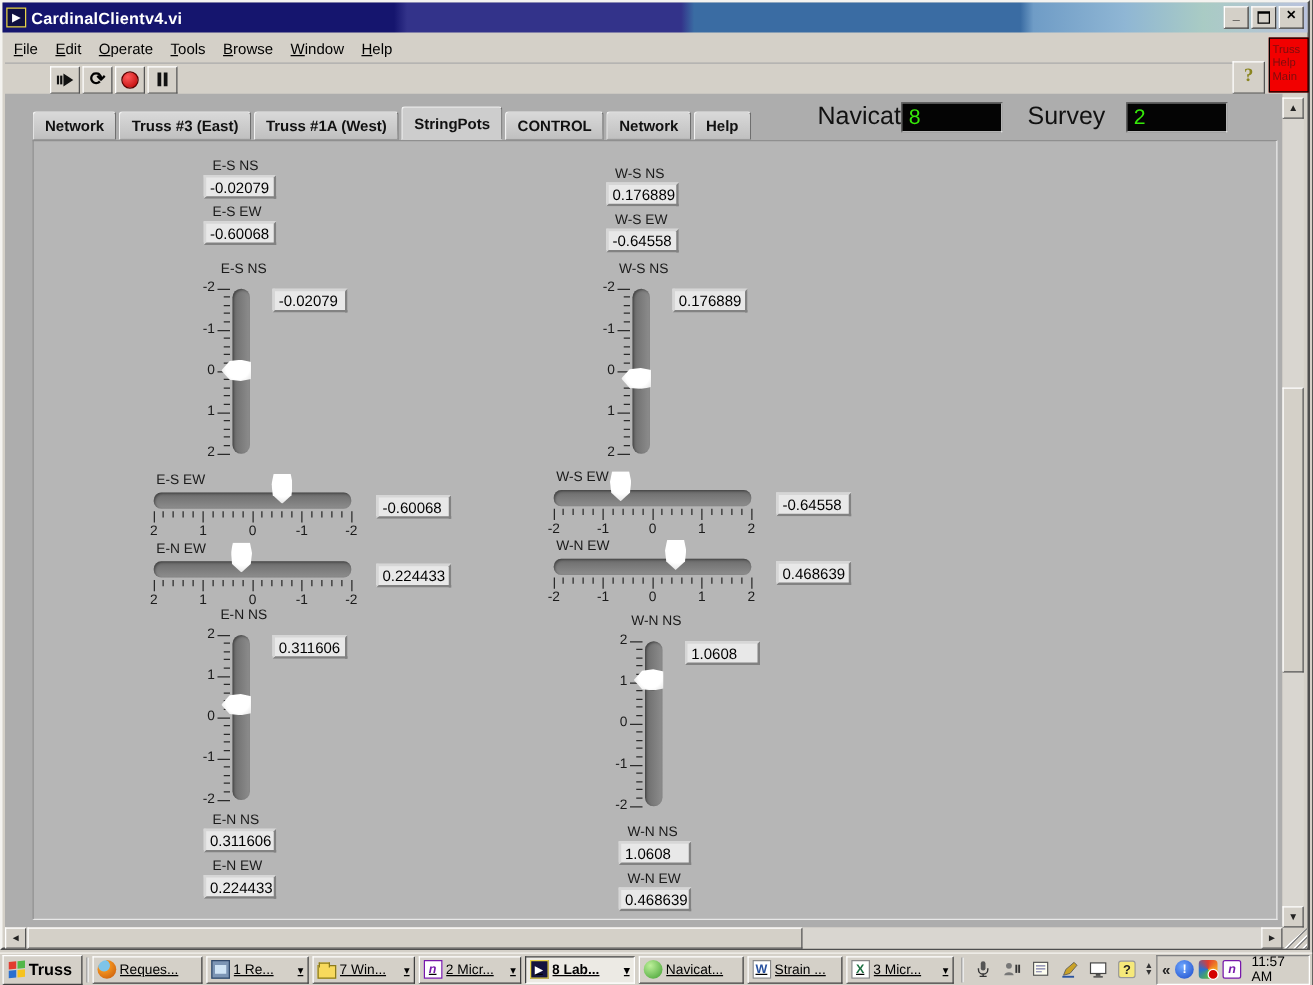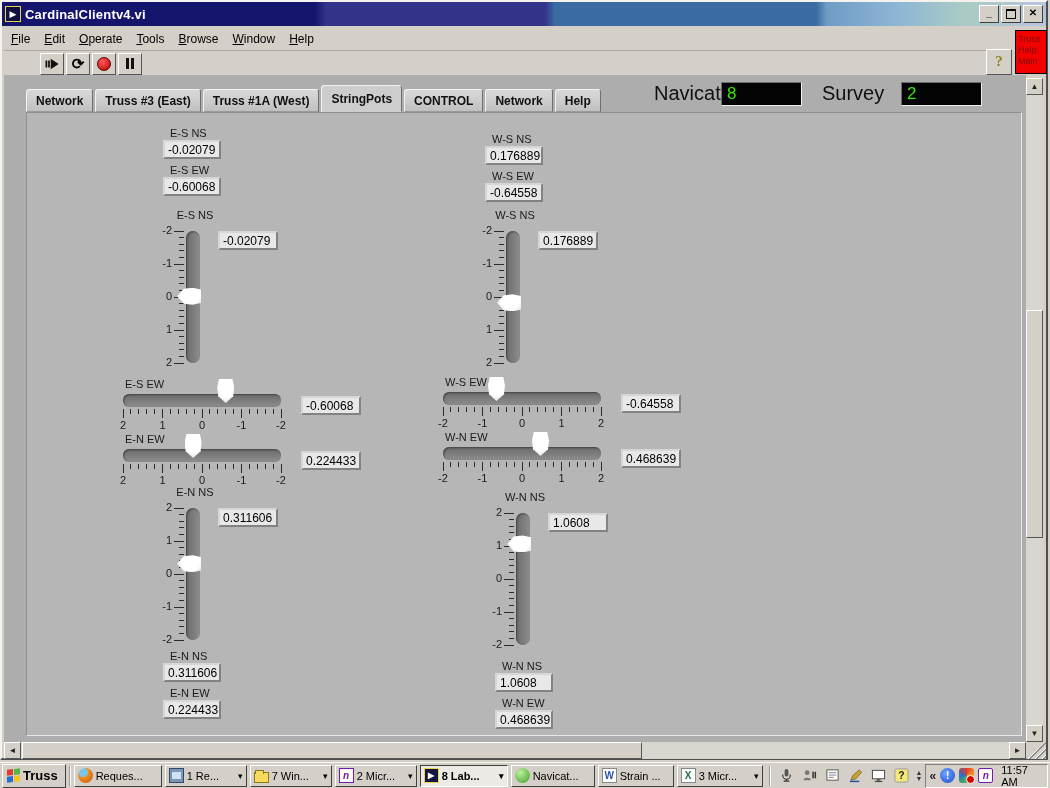--- a/index.html
+++ b/index.html
@@ -499,21 +499,21 @@
     <span class="start-btn">
       <span class="winflag">
         <i style="background:#e23b2e;"></i>
           <i style="background:#53b748;"></i>
         <i style="background:#2a6fd0;"></i>
           <i style="background:#f6c31e;"></i>
         </span>
       <span>Truss</span>
     </span>
     <span class="tb-sep"></span>
-    <span id="taskbtns" style="display:flex;align-items:center;">
+    <span id="taskbtns" style="display:flex;align-items:center;text-decoration:underline;">
         <span class="task-btn" style="width: 88px;">
           <span class="ticon ic-firefox"></span>
           <span class="lbl">Reques...</span>
         </span>
         <span class="task-btn" style="width: 82px;">
           <span class="ticon ic-remote">
             <i></i>
           </span>
           <span class="lbl">1 Re...</span>
           <span class="caret">▾</span>

